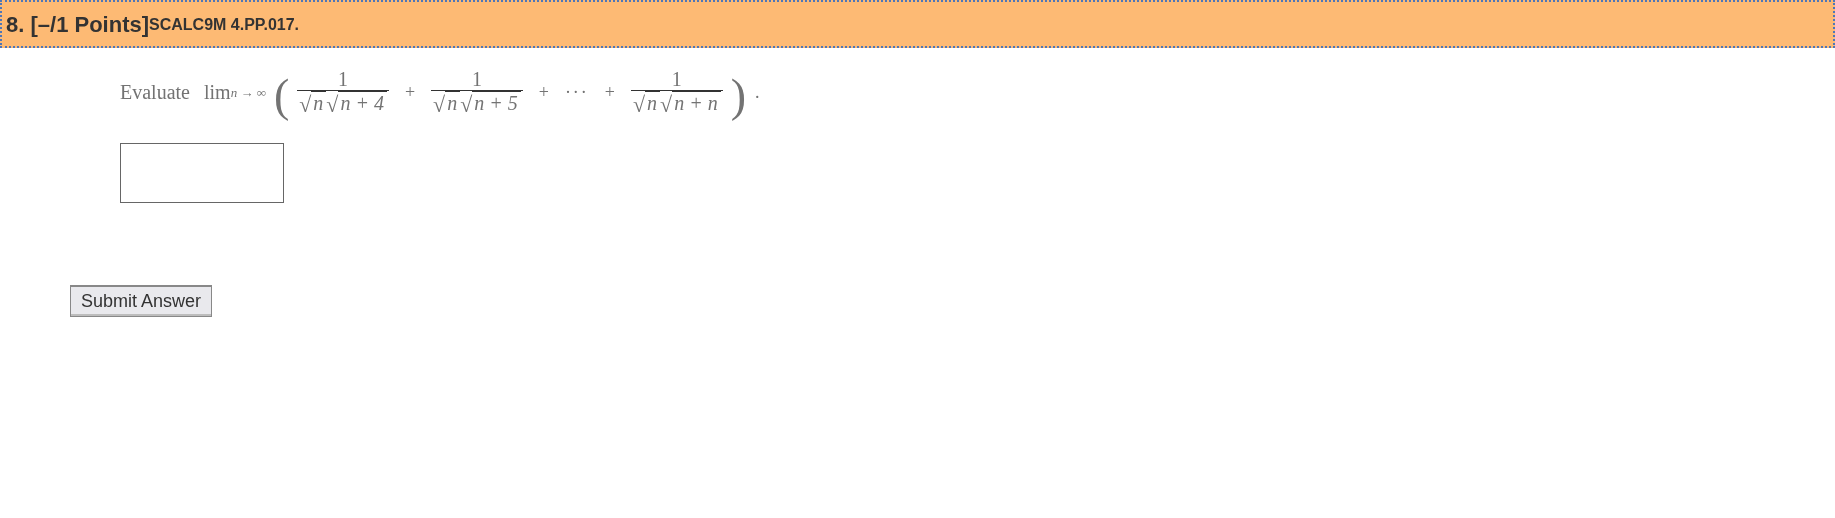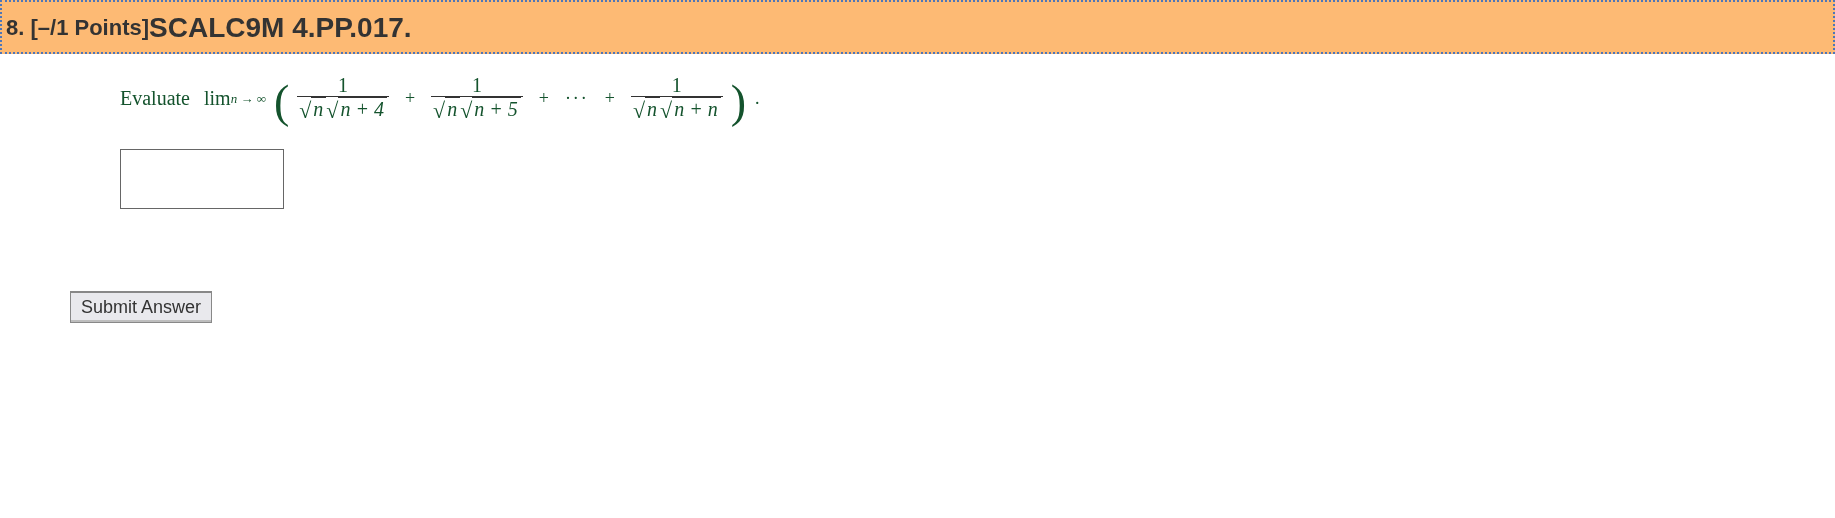--- a/index.html
+++ b/index.html
@@ -31,37 +31,37 @@
     color: #1d5a8a;
     font-weight: 700;
     font-size: 18px;
     padding: 8px 22px;
     letter-spacing: 1px;
     cursor: pointer;
   }
 
   .q-code {
     font-weight: 700;
-    font-size: 28px;
+    font-size: 16px;
     color: #333;
     white-space: nowrap;
   }
 
   .question-body {
     padding: 20px 22px 28px 120px;
     font-family: "Palatino Linotype", "Book Antiqua", Palatino, serif;
     font-size: 20px;
   }
 
   .prompt-line {
     display: flex;
     align-items: center;
     column-gap: 6px;
     flex-wrap: nowrap;
-    color: #14532d;
+    color: #737373;
   }
 
   .lim-block {
     display: inline-flex;
     flex-direction: row;
     align-items: center;
     line-height: 1.05;
     padding: 0 2px;
   }
   .lim-top { font-size: 20px; padding-bottom: 0; }

